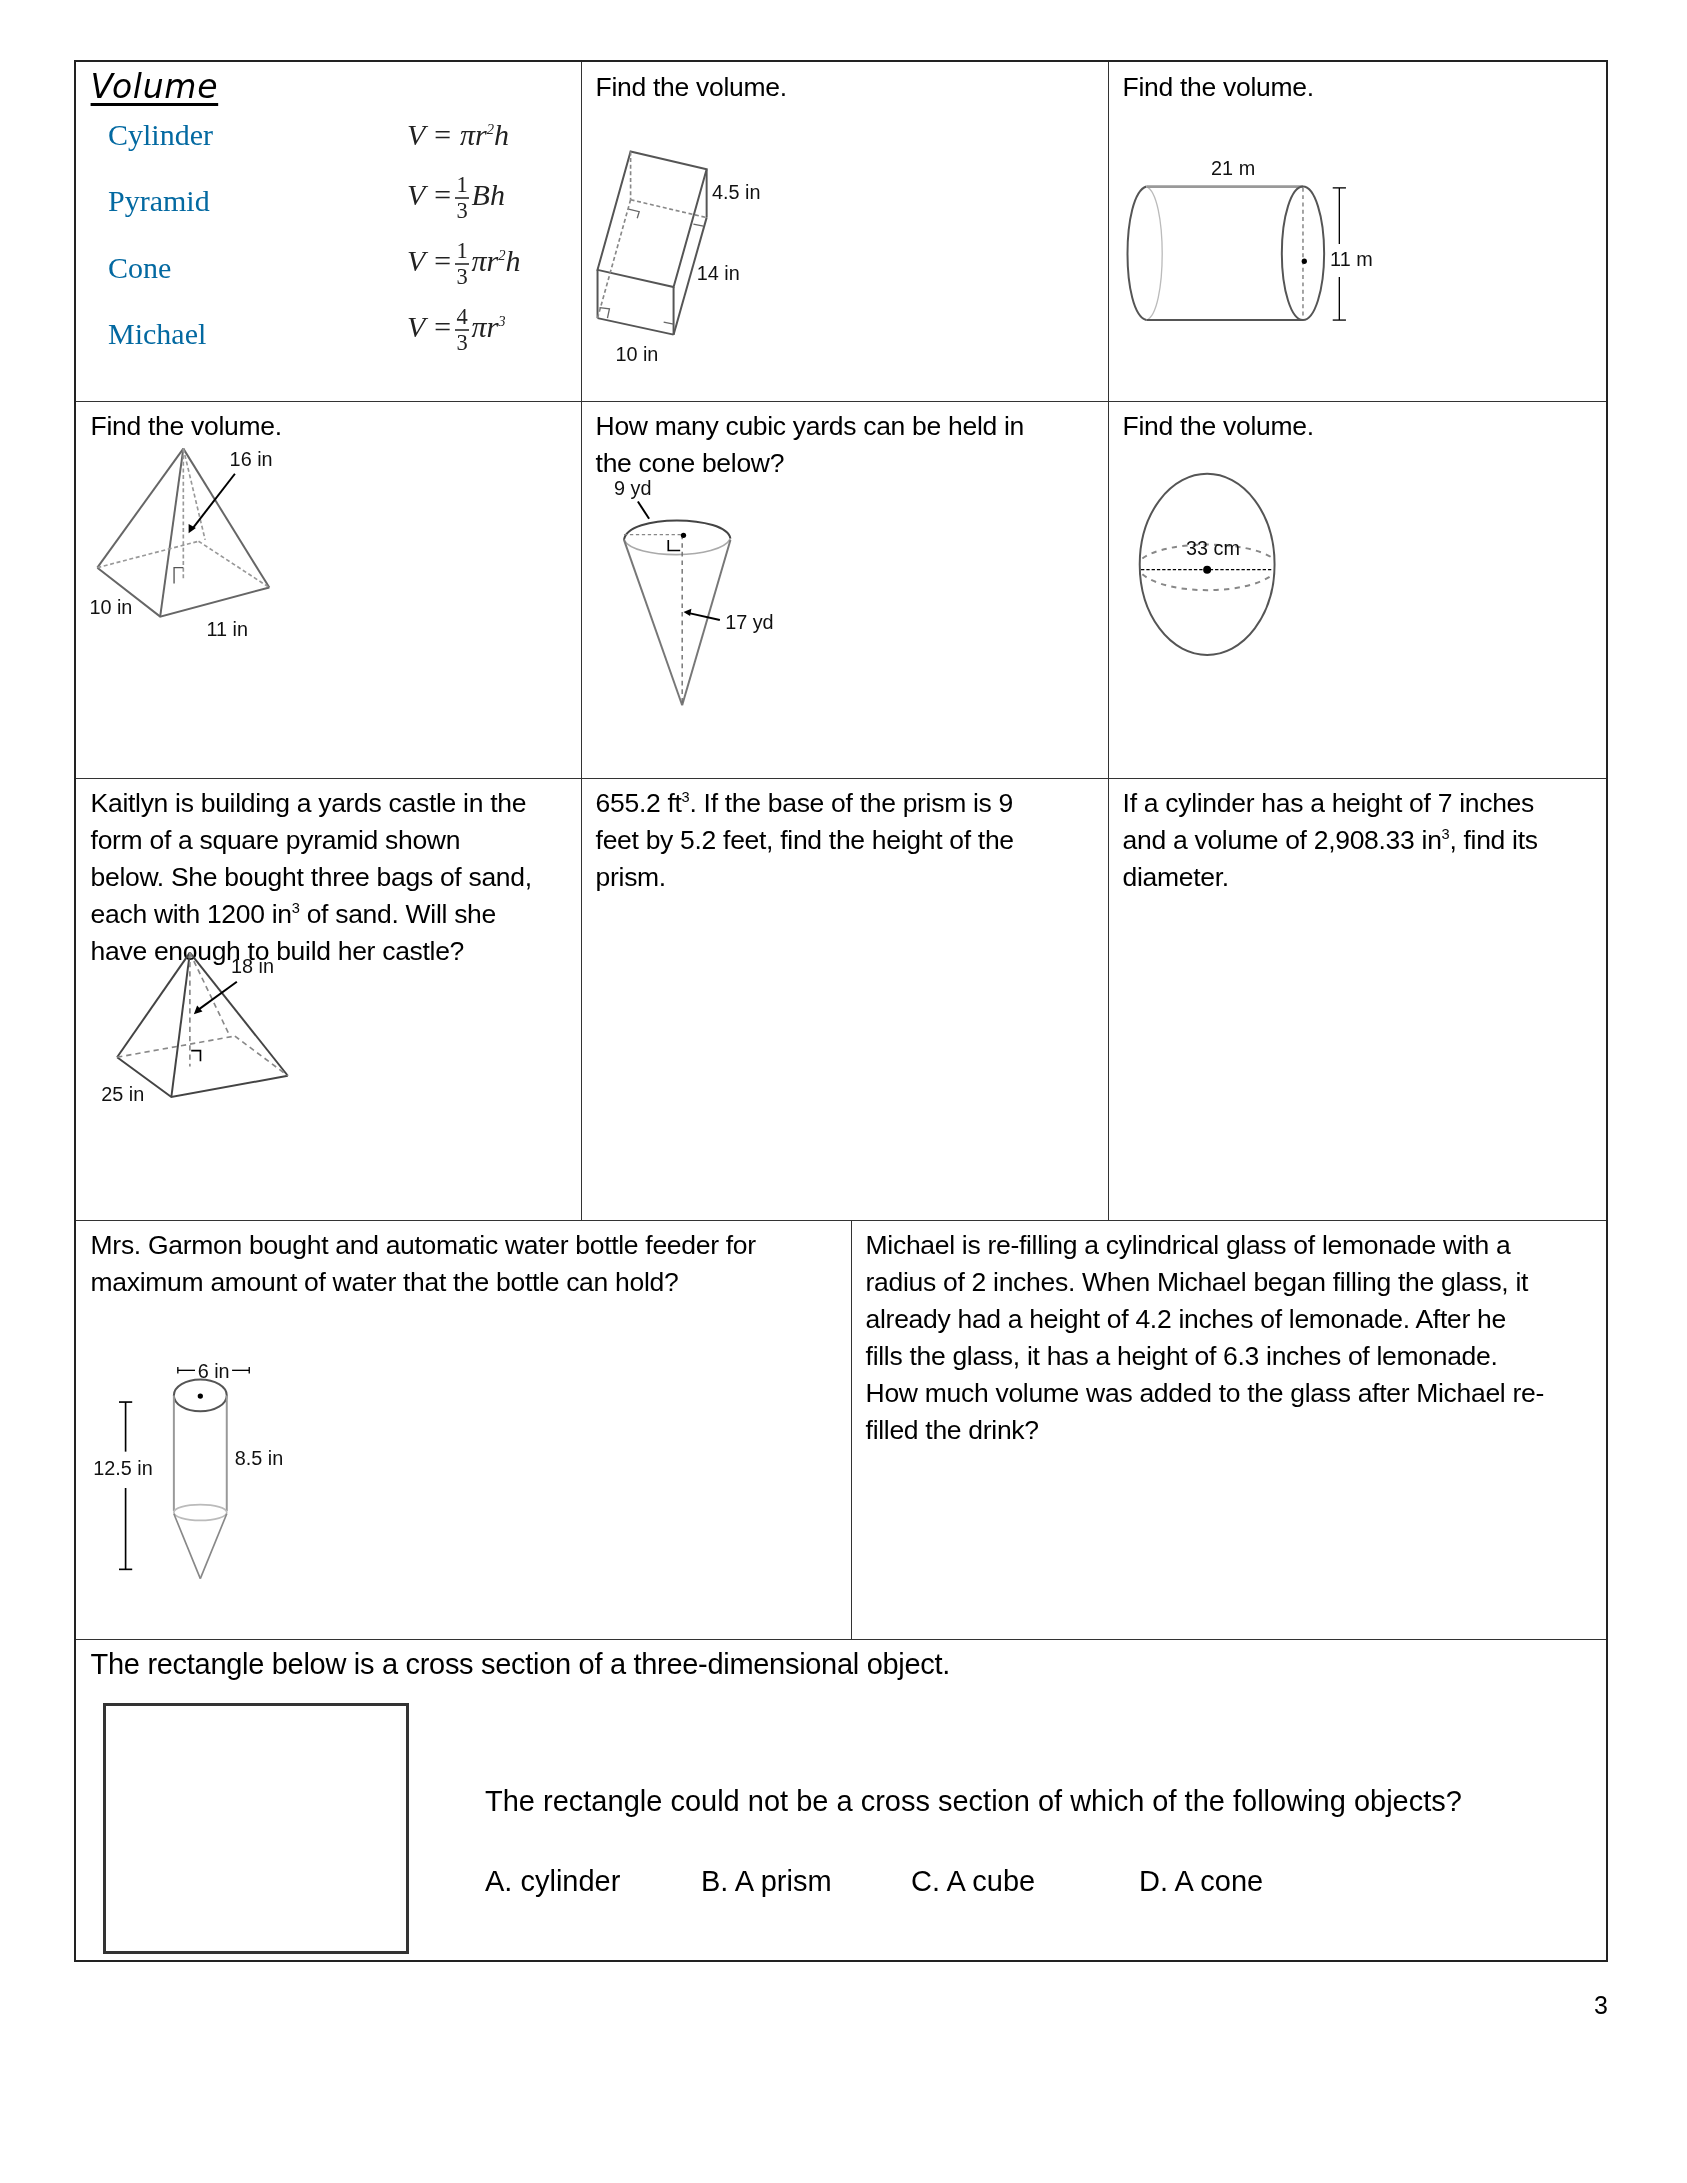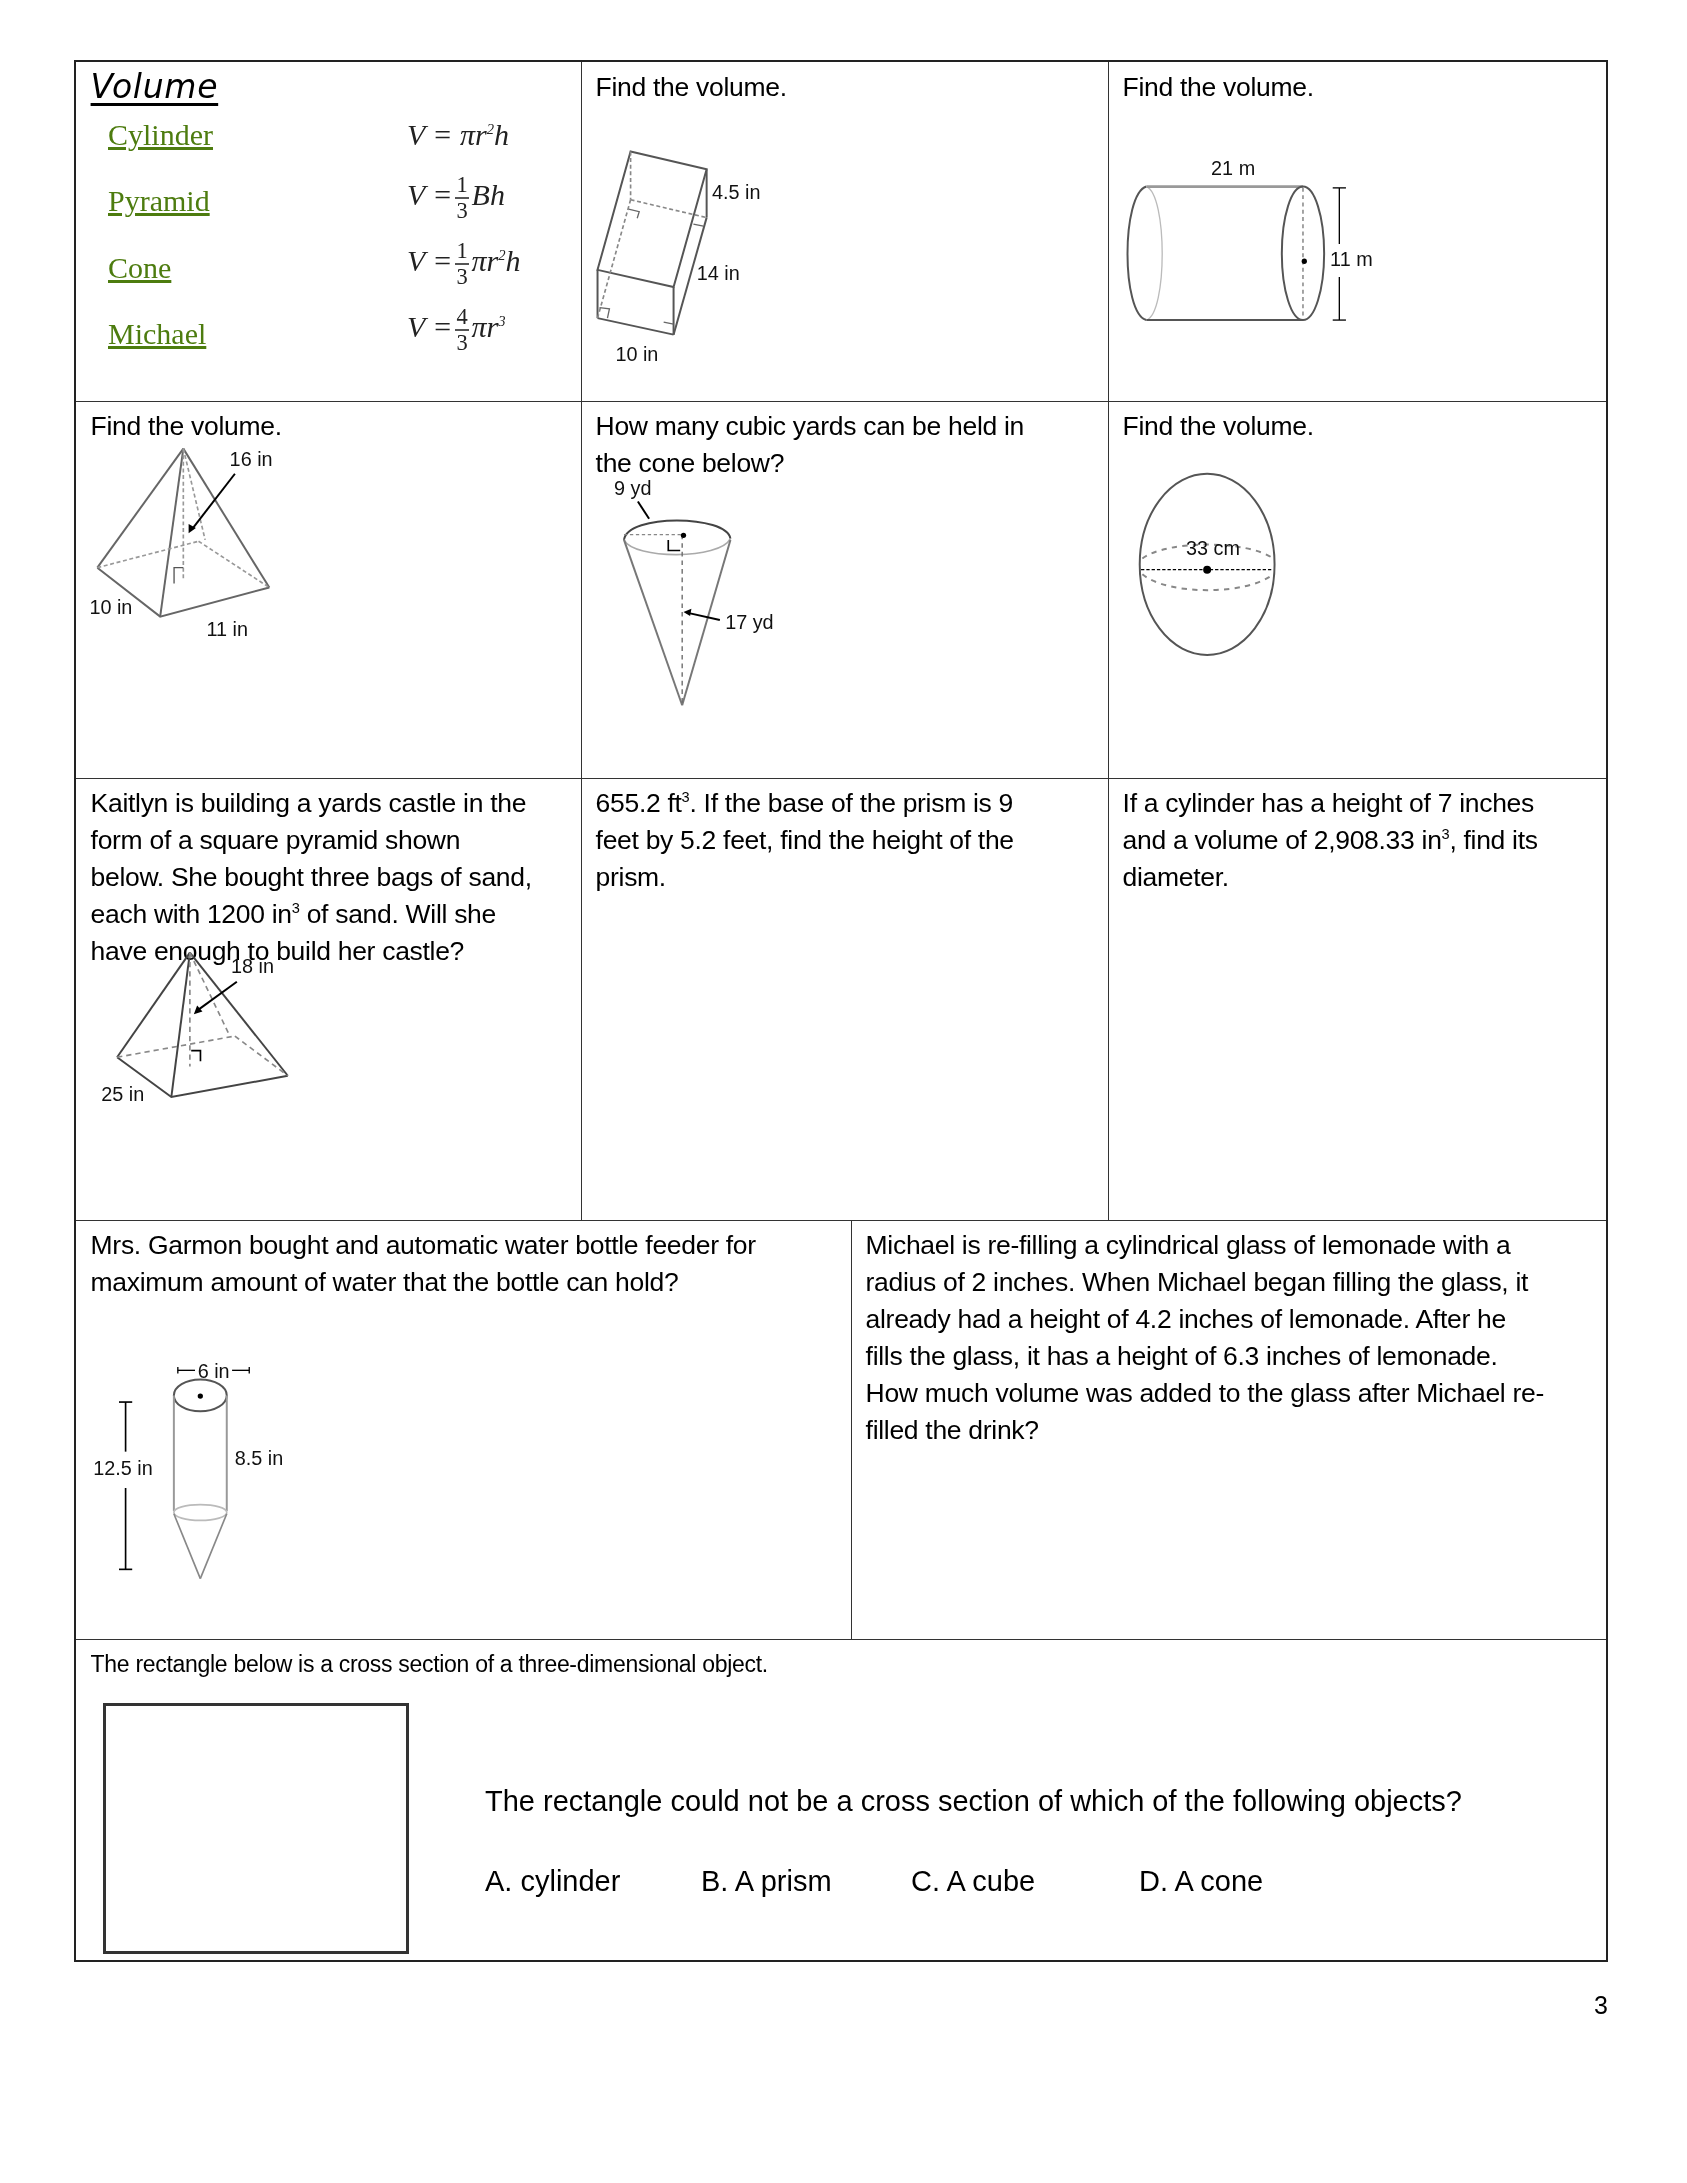--- a/index.html
+++ b/index.html
@@ -4,21 +4,21 @@
 <style>
   html, body { margin:0; padding:0; background:#ffffff; }
   body { width:1687px; height:2183px; position:relative; font-family:"Liberation Sans", sans-serif; color:#000; }
   .sheet { position:absolute; left:74px; top:60px; width:1534px; height:1902px; border:2px solid #222; box-sizing:border-box; }
   .cell { position:absolute; box-sizing:border-box; overflow:hidden; }
   .hline { position:absolute; left:0; width:100%; height:0; border-top:1.3px solid #333; }
   .vline { position:absolute; width:0; border-left:1.3px solid #333; }
   .q { position:absolute; left:14.6px; top:6.6px; right:13.2px; font-size:26.5px; line-height:37px; font-family:"Liberation Sans Narrow","Liberation Sans", sans-serif; letter-spacing:-0.3px; }
   sup { font-size:14.6px; line-height:0; vertical-align:super; }
   .title { position:absolute; left:14.6px; top:5.3px; font-size:33px; font-weight:normal; font-style:italic; text-decoration:underline; text-underline-offset:5.3px; font-family:"DejaVu Sans", sans-serif; letter-spacing:0.7px; }
-  .frow { position:absolute; left:32px; font-family:"Liberation Serif", serif; font-size:30px; color:#4d7c0f;text-decoration:underline; }
+  .frow { position:absolute; left:32px; font-family:"Liberation Serif", serif; font-size:30px; color:#0369a1; }
   .fexpr { position:absolute; left:331px; font-family:"Liberation Serif", serif; font-size:30px; font-style:italic; color:#222; white-space:nowrap; }
   .frac { display:inline-block; vertical-align:middle; text-align:center; font-style:normal; font-size:22.5px; line-height:24px; margin:0 2.6px; }
   .frac span { display:block; }
   .frac .num { border-bottom:2px solid #555; padding:0 1.3px; }
   svg { position:absolute; overflow:visible; }
   .lbl { font-family:"Liberation Sans", sans-serif; font-size:30px; fill:#111; }
   .page-num { position:absolute; left:1594px; top:1991px; font-size:25px; font-family:"Liberation Sans", sans-serif; }
   .opt { position:absolute; font-size:29px; font-family:"Liberation Sans", sans-serif; white-space:nowrap; }
 </style>
 </head>
@@ -237,21 +237,21 @@
       <div>Michael is re-filling a cylindrical glass of lemonade with a</div>
       <div>radius of 2 inches. When Michael began filling the glass, it</div>
       <div>already had a height of 4.2 inches of lemonade. After he</div>
       <div>fills the glass, it has a height of 6.3 inches of lemonade.</div>
       <div>How much volume was added to the glass after Michael re-</div>
       <div>filled the drink?</div>
     </div>
   </div>
 
   <div class="cell" style="left:0; top:1577px; width:1534px; height:324px;">
-    <div class="q" style="font-size:23px;">The rectangle below is a cross section of a three-dimensional object.</div>
+    <div class="q" style="font-size:29px;">The rectangle below is a cross section of a three-dimensional object.</div>
     <div style="position:absolute; left:26.5px; top:64px; width:306px; height:251px; border:3.3px solid #333; box-sizing:border-box;"></div>
     <div class="opt" style="left:409px; top:146px;">The rectangle could not be a cross section of which of the following objects?</div>
     <div class="opt" style="left:409px; top:226px;">A. cylinder</div>
     <div class="opt" style="left:625px; top:226px;">B. A prism</div>
     <div class="opt" style="left:835px; top:226px;">C. A cube</div>
     <div class="opt" style="left:1063px; top:226px;">D. A cone</div>
   </div>
 </div>
 
 <div class="page-num">3</div>

